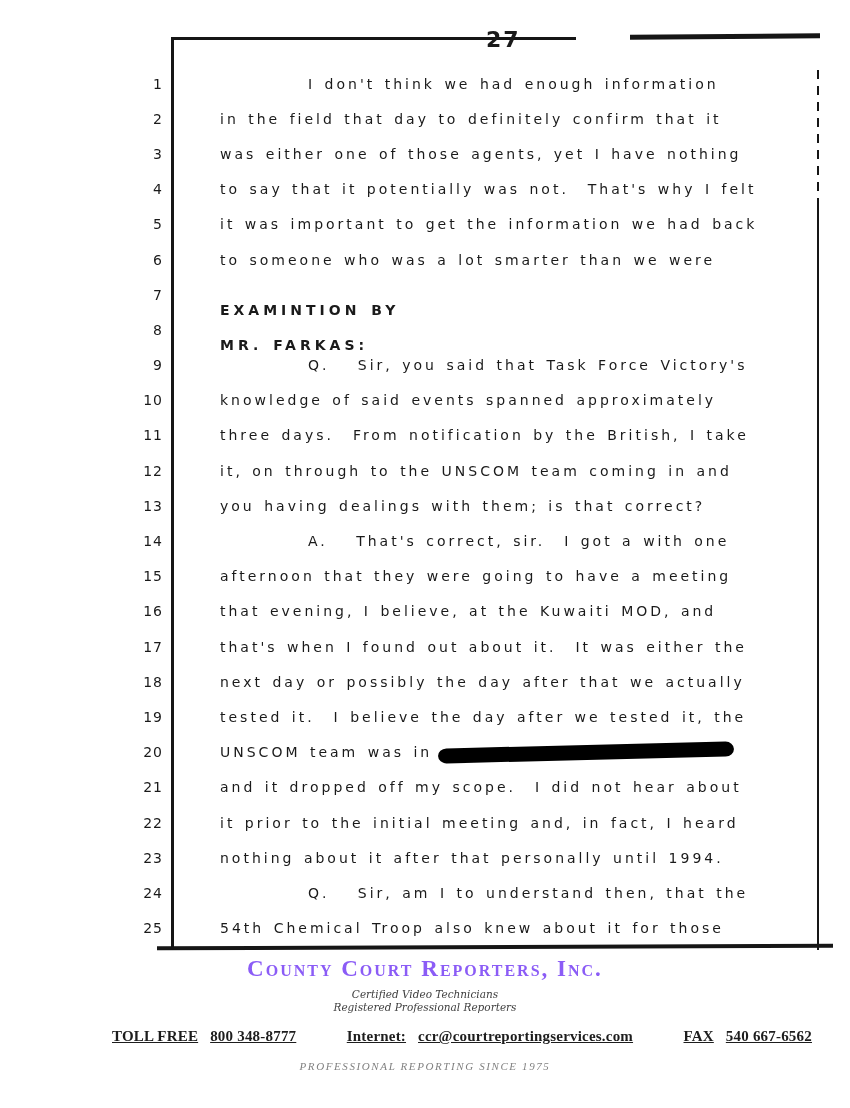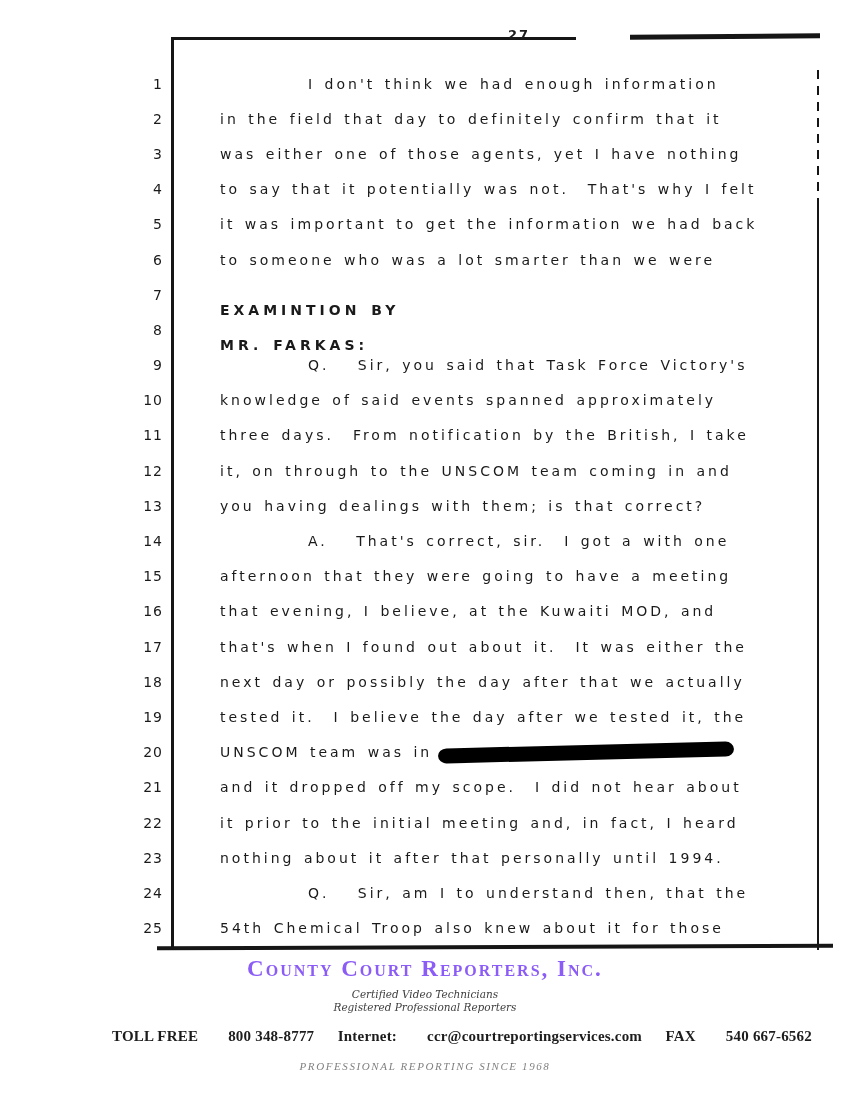--- a/index.html
+++ b/index.html
@@ -17,22 +17,22 @@
   .border-top-right{left:630px;top:34px;width:190px;height:5px;transform:rotate(-0.5deg);}
   .border-left{left:171px;top:37px;width:3px;height:913px;}
   .border-right-dashed{
     left:817px;top:70px;width:2px;height:135px;background:transparent;
     background-image:repeating-linear-gradient(to bottom,#161616 0 9px,transparent 9px 16px);
   }
   .border-right-solid{left:817px;top:205px;width:2px;height:745px;}
   .border-bottom{left:157px;top:945px;width:676px;height:4px;transform:rotate(-0.22deg);}
   
   .page-number{
-    position:absolute;left:508px;top:27px;
-    font-size:13px;font-weight:bold;letter-spacing:2px;
+    position:absolute;left:486px;top:27px;
+    font-size:22px;font-weight:bold;letter-spacing:2px;
   }
   
   .transcript{position:absolute;left:0;top:66px;width:850px;}
   .row{height:35.2px;display:flex;align-items:center;}
   .lnum{
     width:163px;text-align:right;flex:none;
     font-size:14px;letter-spacing:1px;
   }
   .ltext{
     margin-left:57px;
@@ -60,21 +60,21 @@
     font-family:"DejaVu Serif",serif;font-style:italic;
     font-size:10.5px;line-height:13px;color:#3d3d3d;
     filter:blur(0.3px);
   }
   .footer-contact{
     position:absolute;top:1028px;left:112px;width:700px;
     display:flex;justify-content:space-between;align-items:baseline;
     font-family:"Liberation Serif",serif;font-weight:bold;
     font-size:15px;letter-spacing:0.2px;color:#1d1d1d;
   }
-  .contact-group{display:flex;gap:30px;}
+  .contact-group{display:flex;gap:12px;text-decoration:underline;}
   .footer-since{
     position:absolute;top:1060px;left:0;width:850px;text-align:center;
     font-family:"Liberation Serif",serif;font-style:italic;
     font-size:11px;letter-spacing:1.6px;color:#4a4a4a;
     opacity:.7;filter:blur(0.4px);
   }
 </style>
 </head>
 <body>
 
@@ -207,15 +207,15 @@
     <span class="contact-group">
       <span>Internet:</span>
       <span>ccr@courtreportingservices.com</span>
     </span>
     <span class="contact-group">
       <span>FAX</span>
       <span>540 667-6562</span>
     </span>
   </div>
 
-  <div class="footer-since">PROFESSIONAL REPORTING SINCE 1968</div>
+  <div class="footer-since">PROFESSIONAL REPORTING SINCE 1975</div>
 
 </div>
 
 </body></html>

